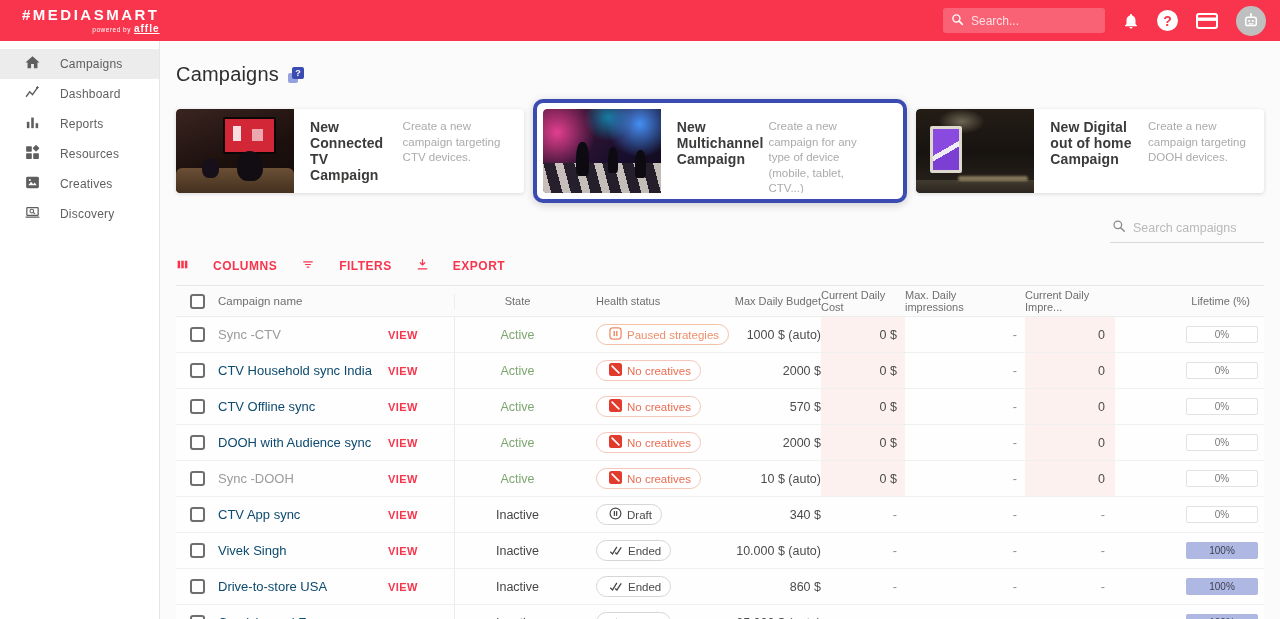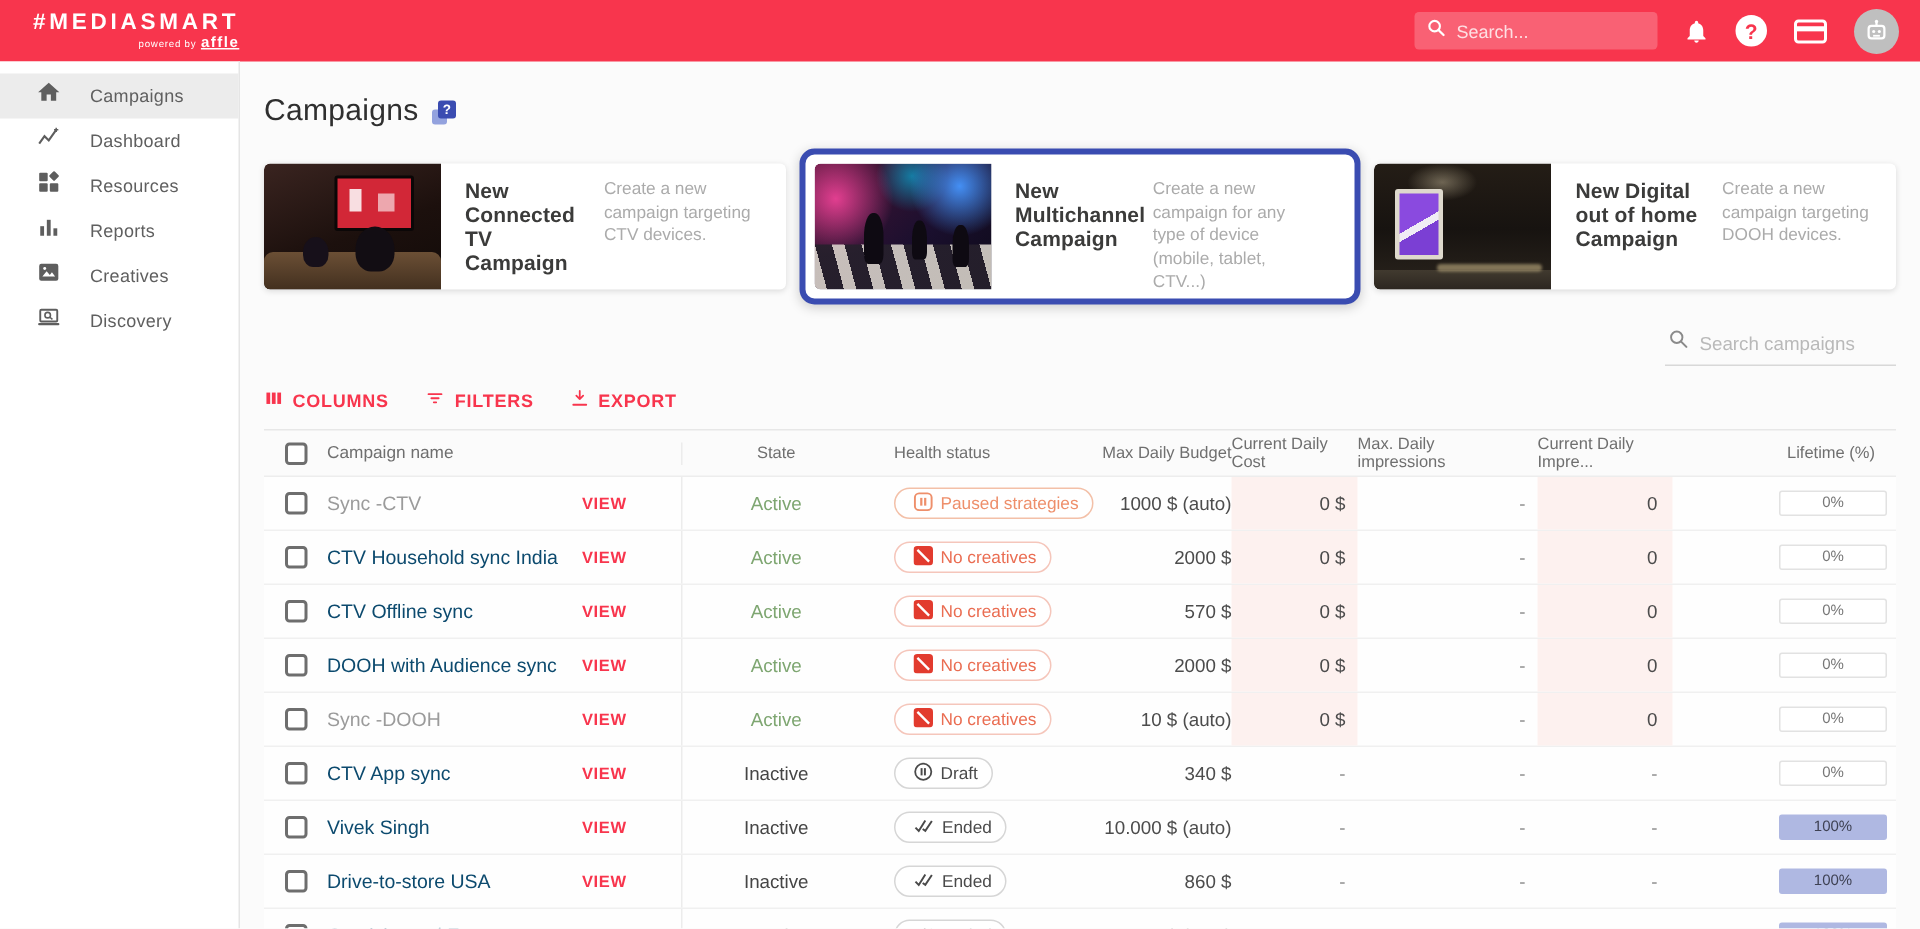--- a/index.html
+++ b/index.html
@@ -98,21 +98,21 @@
   
   .search-row { display:flex; justify-content:flex-end; margin-top:13px; }
   .search-camp { width:154px; border-bottom:1px solid #d8d8d8; display:flex; align-items:center;
     gap:7px; padding:3px 2px 5px; }
   .search-camp input { border:none; outline:none; background:transparent; font-size:12.5px;
     color:#6f6f6f; width:125px; font-family:"Liberation Sans", sans-serif; }
   .search-camp input::placeholder { color:#b9b9b9; }
 
   
   .toolbar { margin-top:15px; display:flex; align-items:center; gap:24px; }
-  .tool-btn { display:flex; align-items:center; gap:6px; color:#F8354D; font-size:12px;
+  .tool-btn { display:flex; align-items:center; gap:24px; color:#F8354D; font-size:12px;
     font-weight:bold; letter-spacing:.5px; cursor:pointer; }
 
   
   .table { margin-top:11px; border-top:1px solid #e7e7e7; }
   .thead { display:flex; align-items:center; height:31px; font-size:11px; color:#6f6f6f;
     border-bottom:1px solid #ededed; }
   .trow { display:flex; align-items:stretch; height:36px; background:#fefefe;
     border-bottom:1px solid #f0f0f0; font-size:12.5px; color:#4c4c4c; }
   .trow > span, .thead > span { display:flex; align-items:center; }
   .c-group { width:279px; border-right:1px solid #ececec; display:flex; align-items:center; }
@@ -205,34 +205,34 @@
     </div>
     <div class="side-item">
       <span><svg width="17" height="17" viewBox="0 0 24 24">
             <path d="M3 18l5-7 4 4 7-10" fill="none" stroke="#5e5e5e" stroke-width="2"></path>
             <path d="M19 3v4M17 5h4" stroke="#5e5e5e" stroke-width="1.4"></path>
           </svg></span>
       <span class="side-label">Dashboard</span>
     </div>
     <div class="side-item">
       <span><svg width="17" height="17" viewBox="0 0 24 24">
+            <rect x="4" y="11" width="3.6" height="9" fill="#5e5e5e"></rect>
+            <rect x="10.2" y="5" width="3.6" height="15" fill="#5e5e5e"></rect>
+            <rect x="16.4" y="13" width="3.6" height="7" fill="#5e5e5e"></rect>
+          </svg></span>
+      <span class="side-label">Reports</span>
+    </div>
+    <div class="side-item">
+      <span><svg width="17" height="17" viewBox="0 0 24 24">
             <rect x="3" y="3" width="8" height="8" rx="1" fill="#5e5e5e"></rect>
             <rect x="3" y="13" width="8" height="8" rx="1" fill="#5e5e5e"></rect>
             <rect x="13" y="13" width="8" height="8" rx="1" fill="#5e5e5e"></rect>
             <rect x="13.6" y="2.6" width="7" height="7" rx="1" transform="rotate(45 17 6)" fill="#5e5e5e"></rect>
           </svg></span>
       <span class="side-label">Resources</span>
-    </div>
-    <div class="side-item">
-      <span><svg width="17" height="17" viewBox="0 0 24 24">
-            <rect x="4" y="11" width="3.6" height="9" fill="#5e5e5e"></rect>
-            <rect x="10.2" y="5" width="3.6" height="15" fill="#5e5e5e"></rect>
-            <rect x="16.4" y="13" width="3.6" height="7" fill="#5e5e5e"></rect>
-          </svg></span>
-      <span class="side-label">Reports</span>
     </div>
     <div class="side-item">
       <span><svg width="17" height="17" viewBox="0 0 24 24">
             <rect x="3" y="4" width="18" height="16" rx="2" fill="#5e5e5e"></rect>
             <path d="M6 16l4-5 3 3.5L15 12l3 4z" fill="#fff"></path>
             <circle cx="8.2" cy="8.5" r="1.4" fill="#fff"></circle>
           </svg></span>
       <span class="side-label">Creatives</span>
     </div>
     <div class="side-item">

